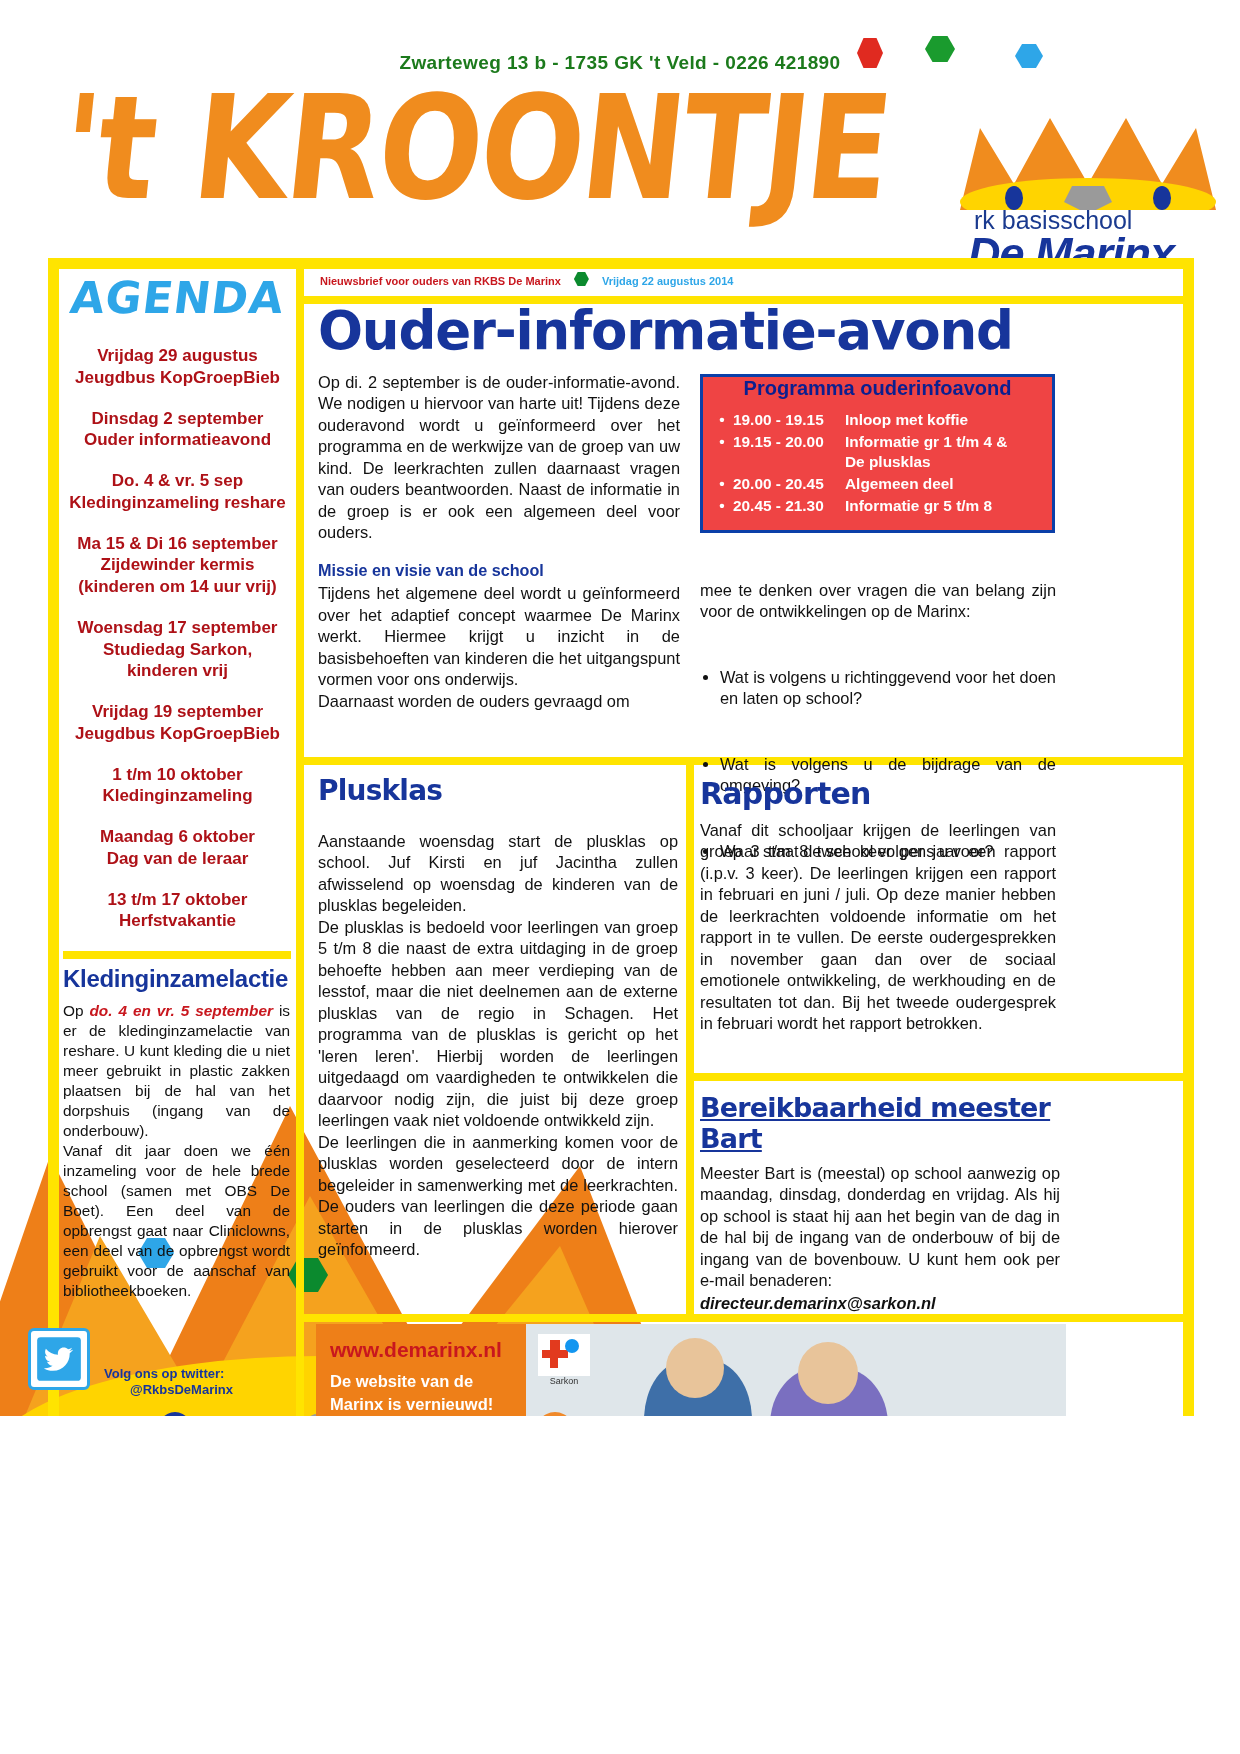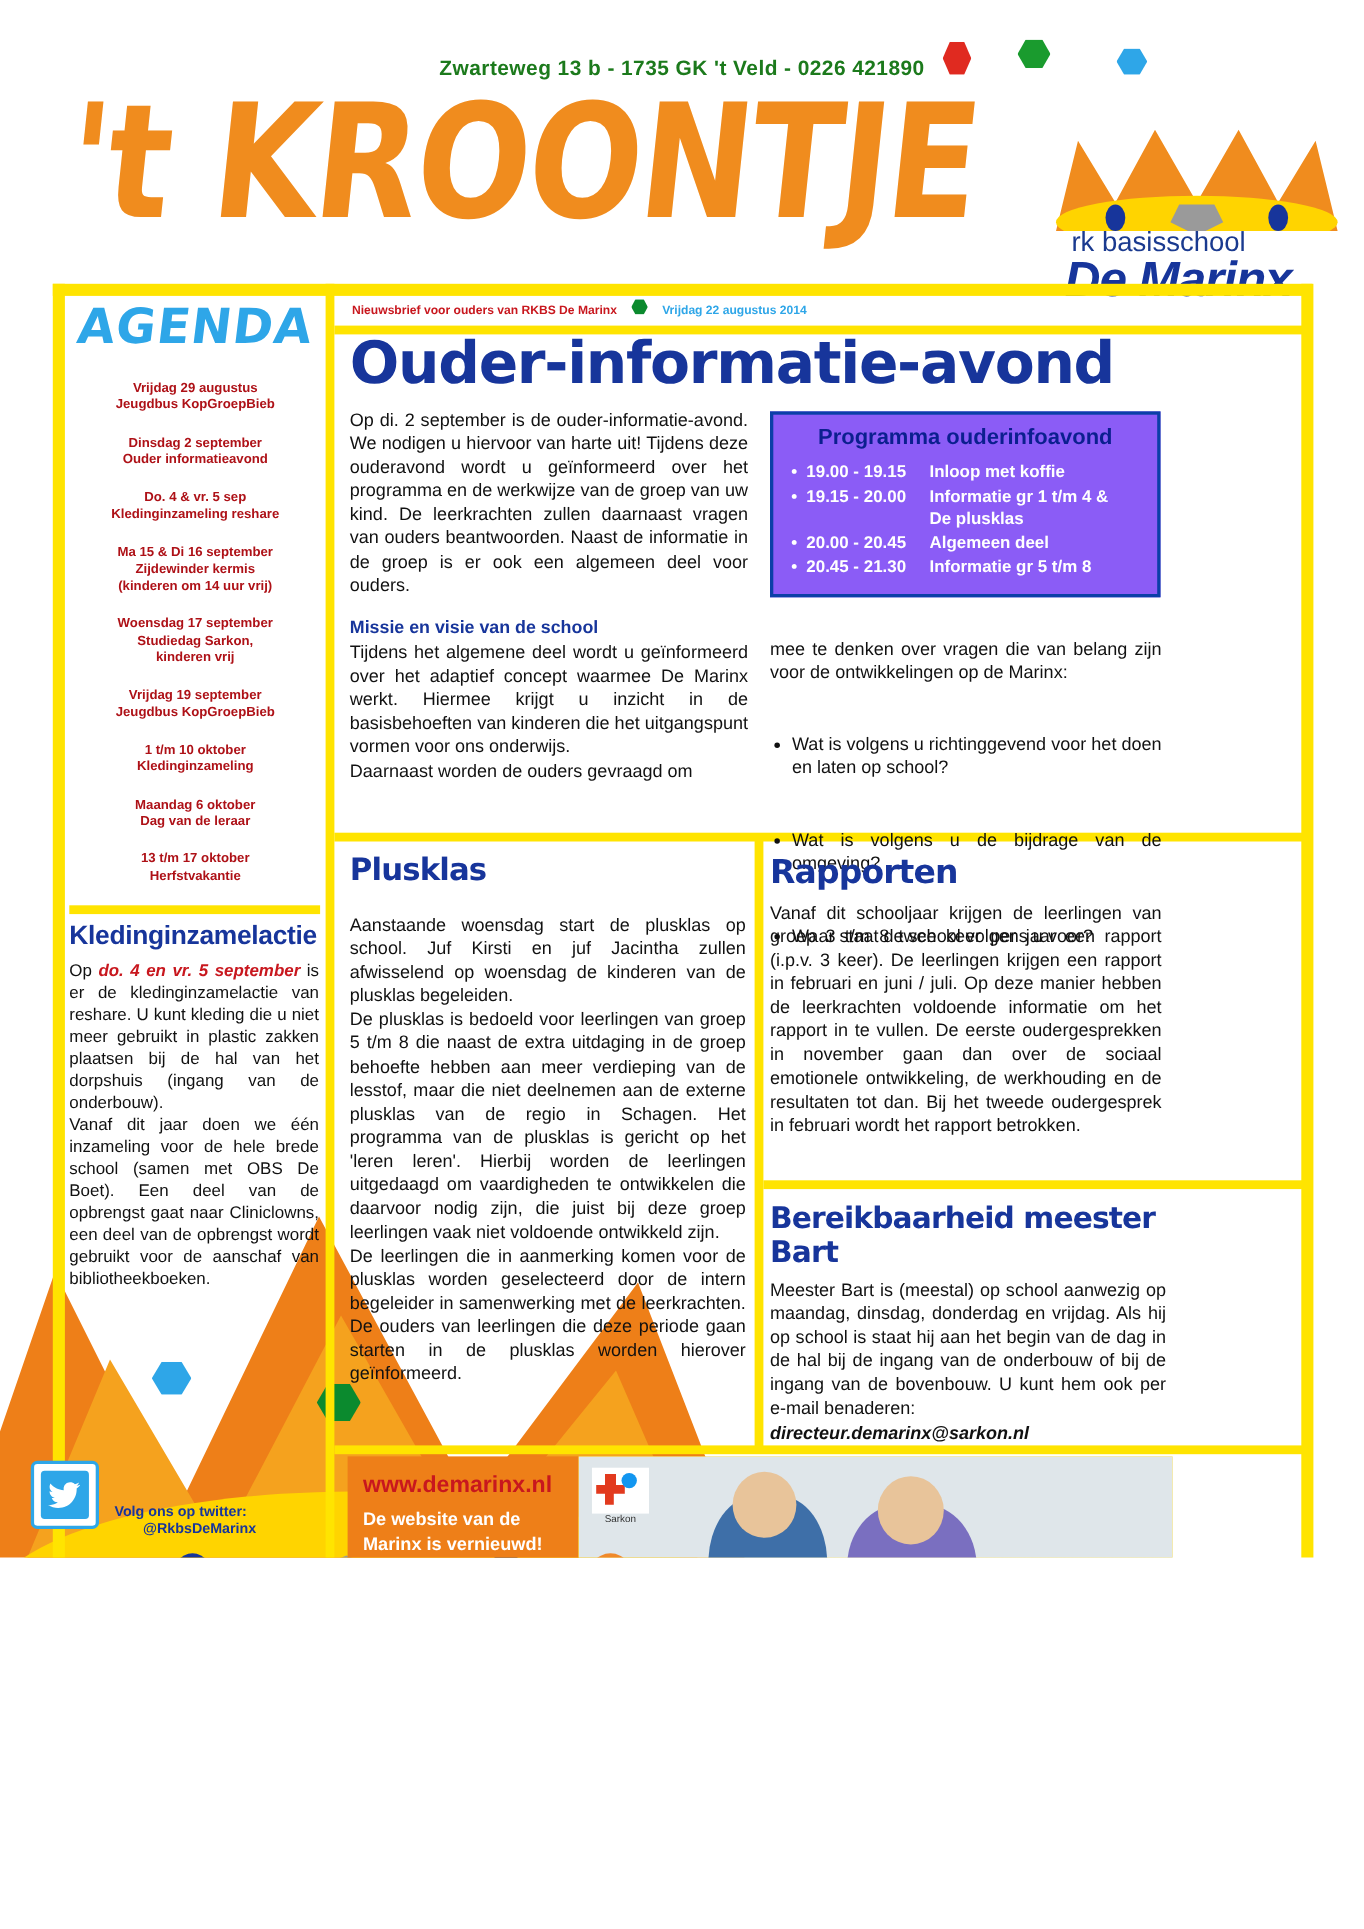--- a/index.html
+++ b/index.html
@@ -64,21 +64,21 @@
   .rule-h { position:absolute; height:8px; background:#FFE400; z-index:4; }
 
   
   .agenda-col { position:absolute; left:59px; top:268px; width:237px; z-index:5; }
   .agenda-title {
     font-family:"DejaVu Sans", sans-serif;
     font-size:44px; font-weight:bold; color:#2EA6E8; text-align:center;
     letter-spacing:1px; transform:skewX(-7deg); margin-top:4px;
   }
   .agenda-list { margin-top:22px; text-align:center; }
-  .agenda-item { margin-bottom:19px; color:#AE1117; font-weight:bold; font-size:12px; line-height:1.28; }
+  .agenda-item { margin-bottom:19px; color:#AE1117; font-weight:bold; font-size:17px; line-height:1.28; }
   .agenda-item div { white-space:nowrap; }
 
   .klein-block { margin-top:8px; }
   .klein-rule { width:228px; height:8px; background:#FFE400; margin:0 0 6px 4px; }
   .klein-head {
     font-size:24px; font-weight:bold; color:#17359b; margin:2px 0 8px 4px;
     letter-spacing:-.3px;
   }
   .klein-body {
     font-size:15.4px; line-height:1.30; color:#111; text-align:justify;
@@ -107,21 +107,21 @@
   .sub-b { font-size:16.2px; font-weight:bold; color:#17359b; margin:16px 0 2px 0; }
 
   .sect-head {
     font-family:"DejaVu Sans", sans-serif;
     font-weight:bold; color:#17359b; letter-spacing:-.8px;
   }
 
   
   .progbox {
     position:absolute; left:700px; top:374px; width:355px; z-index:6;
-    background:#8b5cf6; border:3px solid #0B3FA8; padding:10px 8px 12px 8px;
+    background:#ef4444; border:3px solid #0B3FA8; padding:0 8px 12px 8px;
   }
   .progbox h3 { color:#0B1F8F; font-size:20px; text-align:center; margin-bottom:10px; }
   .progrow { display:flex; color:#fff; font-weight:bold; font-size:15.4px; line-height:1.25; margin-bottom:3px; }
   .progrow .bullet { width:22px; text-align:center; flex:0 0 22px; }
   .progrow .time { width:112px; flex:0 0 112px; }
   .progrow .what { flex:1; }
   .progrow .what .l2 { display:block; }
 
   ul.qlist { margin:2px 0 0 20px; font-size:16.4px; line-height:1.31; }
   ul.qlist li { margin-bottom:1px;margin-top:44px; }
@@ -313,21 +313,21 @@
       <p>De leerlingen die in aanmerking komen voor de plusklas worden geselecteerd door de intern begeleider in samenwerking met de leerkrachten. De ouders van leerlingen die deze periode gaan starten in de plusklas worden hierover geïnformeerd.</p>
     </div>
   </div>
 
   <div class="col" style="left:700px; top:776px; width:356px;">
     <div class="sect-head" style="font-size:30px; margin-bottom:9px;">Rapporten</div>
     <div class="bodytext">Vanaf dit schooljaar krijgen de leerlingen van groep 3 t/m 8 twee keer per jaar een rapport (i.p.v. 3 keer). De leerlingen krijgen een rapport in februari en juni / juli. Op deze manier hebben de leerkrachten voldoende informatie om het rapport in te vullen. De eerste oudergesprekken in november gaan dan over de sociaal emotionele ontwikkeling, de werkhouding en de resultaten tot dan. Bij het tweede oudergesprek  in februari wordt het rapport betrokken.</div>
   </div>
 
   <div class="col" style="left:700px; top:1092px; width:360px;">
-    <div class="sect-head" style="font-size:27px; margin-bottom:9px;">Bereikbaarheid meester Bart</div>
+    <div class="sect-head" style="font-size:27px; margin-bottom:9px;text-decoration:underline;">Bereikbaarheid meester Bart</div>
     <div class="bodytext">Meester Bart is (meestal) op school aanwezig op maandag, dinsdag, donderdag en vrijdag. Als hij op school is staat hij aan het begin van de dag in de hal bij de ingang van de onderbouw of bij de ingang van de bovenbouw. U kunt hem ook per e-mail benaderen:</div>
     <div class="bodytext" style="font-weight:bold; font-style:italic; color:#111; margin-top:1px;">directeur.demarinx@sarkon.nl</div>
   </div>
 
   <div class="promo">
     <div class="promo-left">
       <div class="promo-url">www.demarinx.nl</div>
       <div class="promo-txt">De website van de Marinx is vernieuwd! De menubalk werkt beter en u kunt alle bijzondere data vinden in de digitale schoolagenda.</div>
     </div>
     <div class="promo-right">

